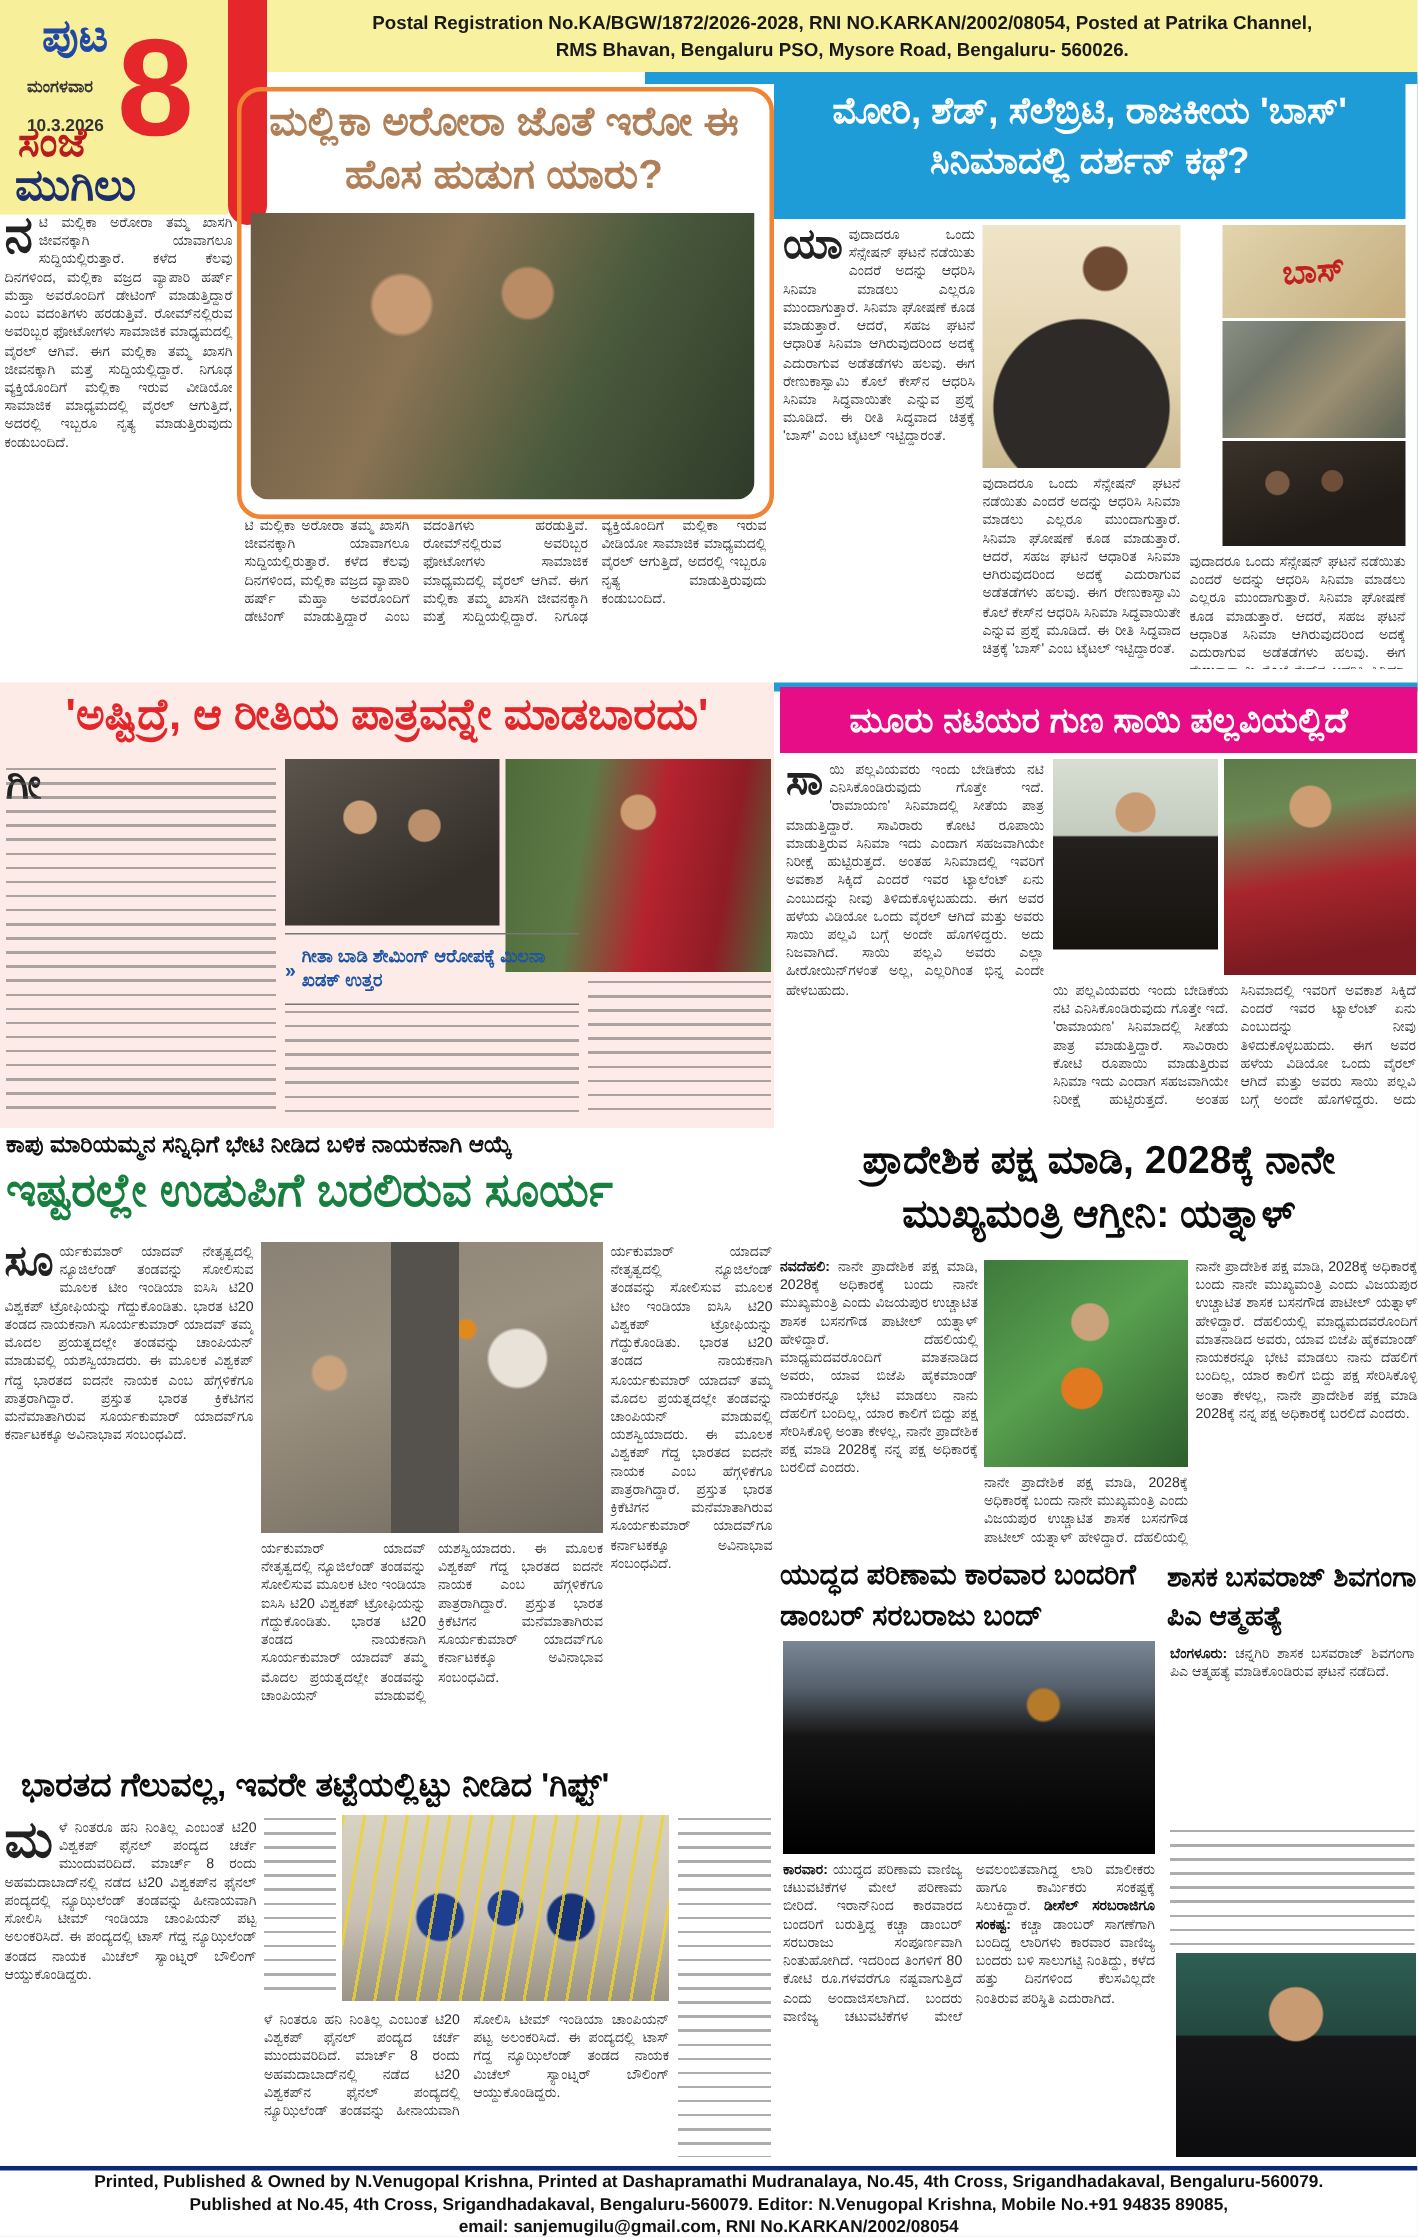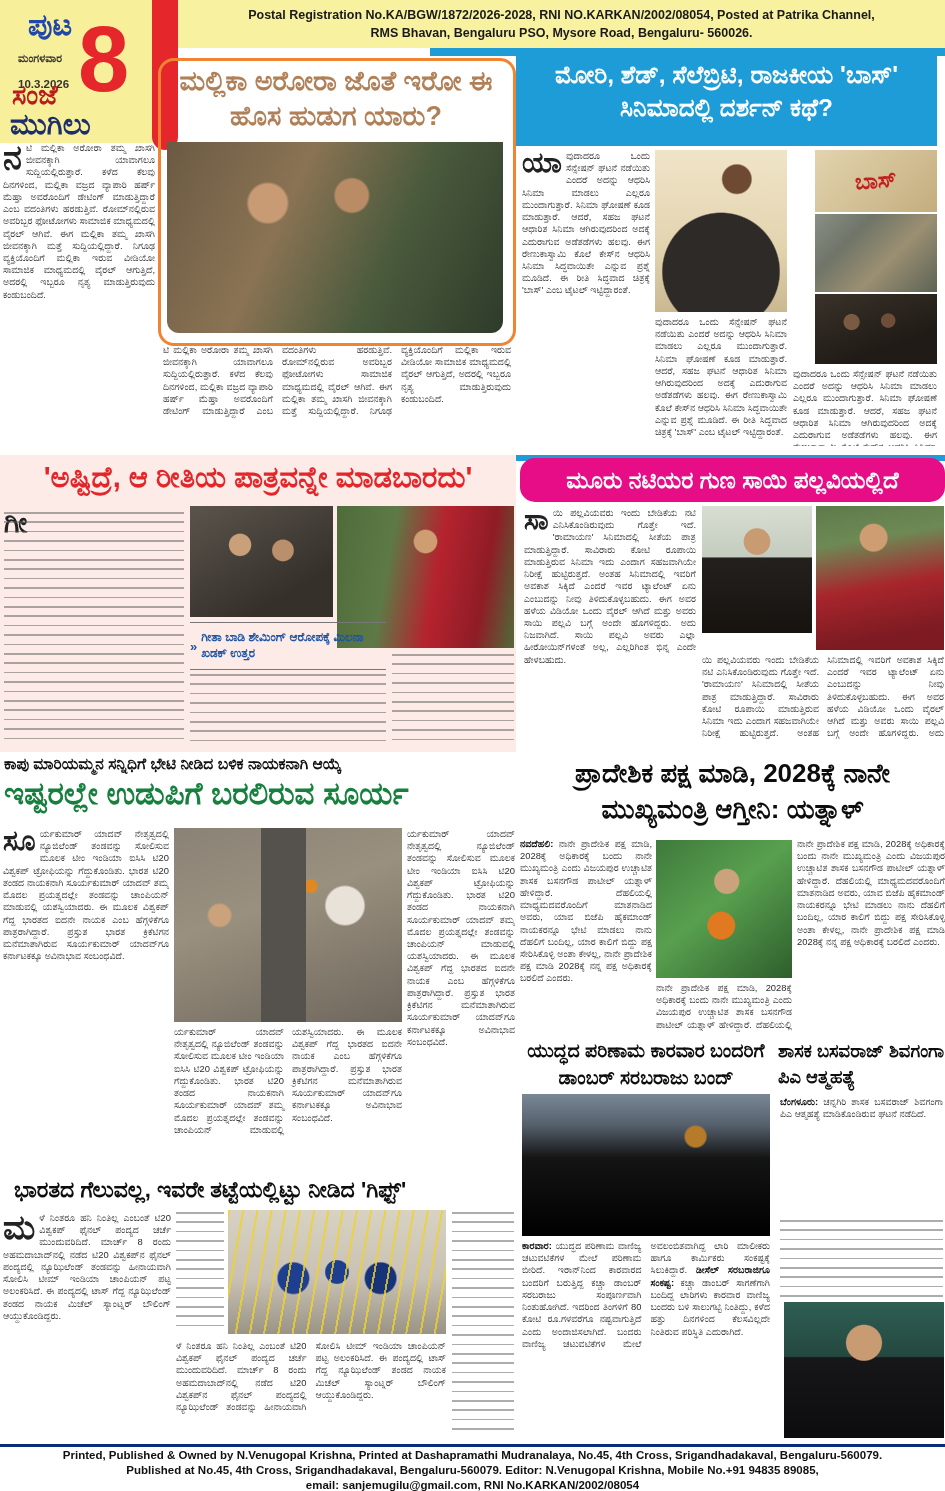--- a/index.html
+++ b/index.html
@@ -71,21 +71,21 @@
        radial-gradient(circle at 50% 25%,#cf9d72 0 8%,transparent 9%),
        linear-gradient(100deg,#4f6b3a 0%,#5d7a46 30%,#b5232e 55%,#8f1c26 80%,#4f6b3a 100%);}
   .s3-cap{left:190px;top:622px;width:196px;height:46px;border-top:1px solid #777;border-bottom:1px solid #777;
           display:flex;align-items:center;}
   .s3-cap .cb{color:#1d54a6;font-weight:bold;font-size:13px;margin-right:4px;}
   .s3-cap .ct{color:#1d54a6;font-weight:bold;font-size:12px;line-height:1.3;}
   .s3-skelA{left:190px;top:674px;width:196px;height:74px;}
   .s3-skelB{left:392px;top:654px;width:122px;height:94px;}
   
   .s4-h{left:520px;top:458px;width:425px;height:44px;background:#e60d86;color:#fff;
-        font-size:23px;font-weight:bold;text-align:center;line-height:44px;border-radius:15px;}
+        font-size:23px;font-weight:bold;text-align:center;line-height:44px;}
   .s4-col1{left:524px;top:507px;width:172px;height:241px;}
   .s4-photo1{left:702px;top:506px;width:110px;height:127px;
      background:
        radial-gradient(circle at 50% 28%,#c99b72 0 12%,transparent 13%),
        linear-gradient(180deg,#d8dfd2 0%,#c4ccbf 40%,#23201e 41%,#16130f 100%);}
   .s4-photo2{left:816px;top:506px;width:128px;height:144px;
      background:
        radial-gradient(circle at 45% 22%,#cf9d72 0 10%,transparent 11%),
        linear-gradient(170deg,#5d7a4a 0%,#6d8a55 25%,#a8252c 55%,#7e1b22 85%);}
   .s4-cols2{left:702px;top:654px;width:242px;height:94px;column-count:2;column-gap:8px;}
@@ -106,21 +106,21 @@
   .s6-h{left:520px;top:755px;width:425px;text-align:center;font-size:26px;font-weight:bold;color:#0d0d0d;line-height:1.4;}
   .s6-col1{left:520px;top:838px;width:132px;height:195px;}
   .s6-photo{left:656px;top:840px;width:136px;height:138px;
      background:
        radial-gradient(circle at 52% 30%,#caa37c 0 10%,transparent 11%),
        radial-gradient(circle at 48% 62%,#e0791f 0 12%,transparent 13%),
        linear-gradient(140deg,#3f7a3c 0%,#58a04f 45%,#2e5e2c 100%);}
   .s6-mid2{left:656px;top:982px;width:136px;height:51px;}
   .s6-colR{left:797px;top:838px;width:148px;height:195px;}
   
-  .s7-h{left:520px;top:1038px;width:252px;text-align:center;font-size:19px;font-weight:bold;color:#0d0d0d;line-height:1.4;}
+  .s7-h{left:520px;top:1038px;width:252px;text-align:left;font-size:19px;font-weight:bold;color:#0d0d0d;line-height:1.4;}
   .s7-photo{left:522px;top:1094px;width:248px;height:142px;
      background:
        radial-gradient(circle at 70% 30%,#b57a2a 0 5%,transparent 6%),
        linear-gradient(180deg,#7a8795 0%,#55606c 22%,#141414 45%,#000 100%);}
   .s7-cols{left:522px;top:1240px;width:248px;height:196px;column-count:2;column-gap:9px;}
   
   .s8-h{left:778px;top:1038px;width:167px;text-align:left;font-size:18px;font-weight:bold;color:#0d0d0d;line-height:1.45;}
   .s8-col{left:780px;top:1096px;width:163px;height:120px;}
   .s8-skel{left:780px;top:1220px;width:163px;height:78px;}
   .s8-photo{left:784px;top:1302px;width:160px;height:136px;

